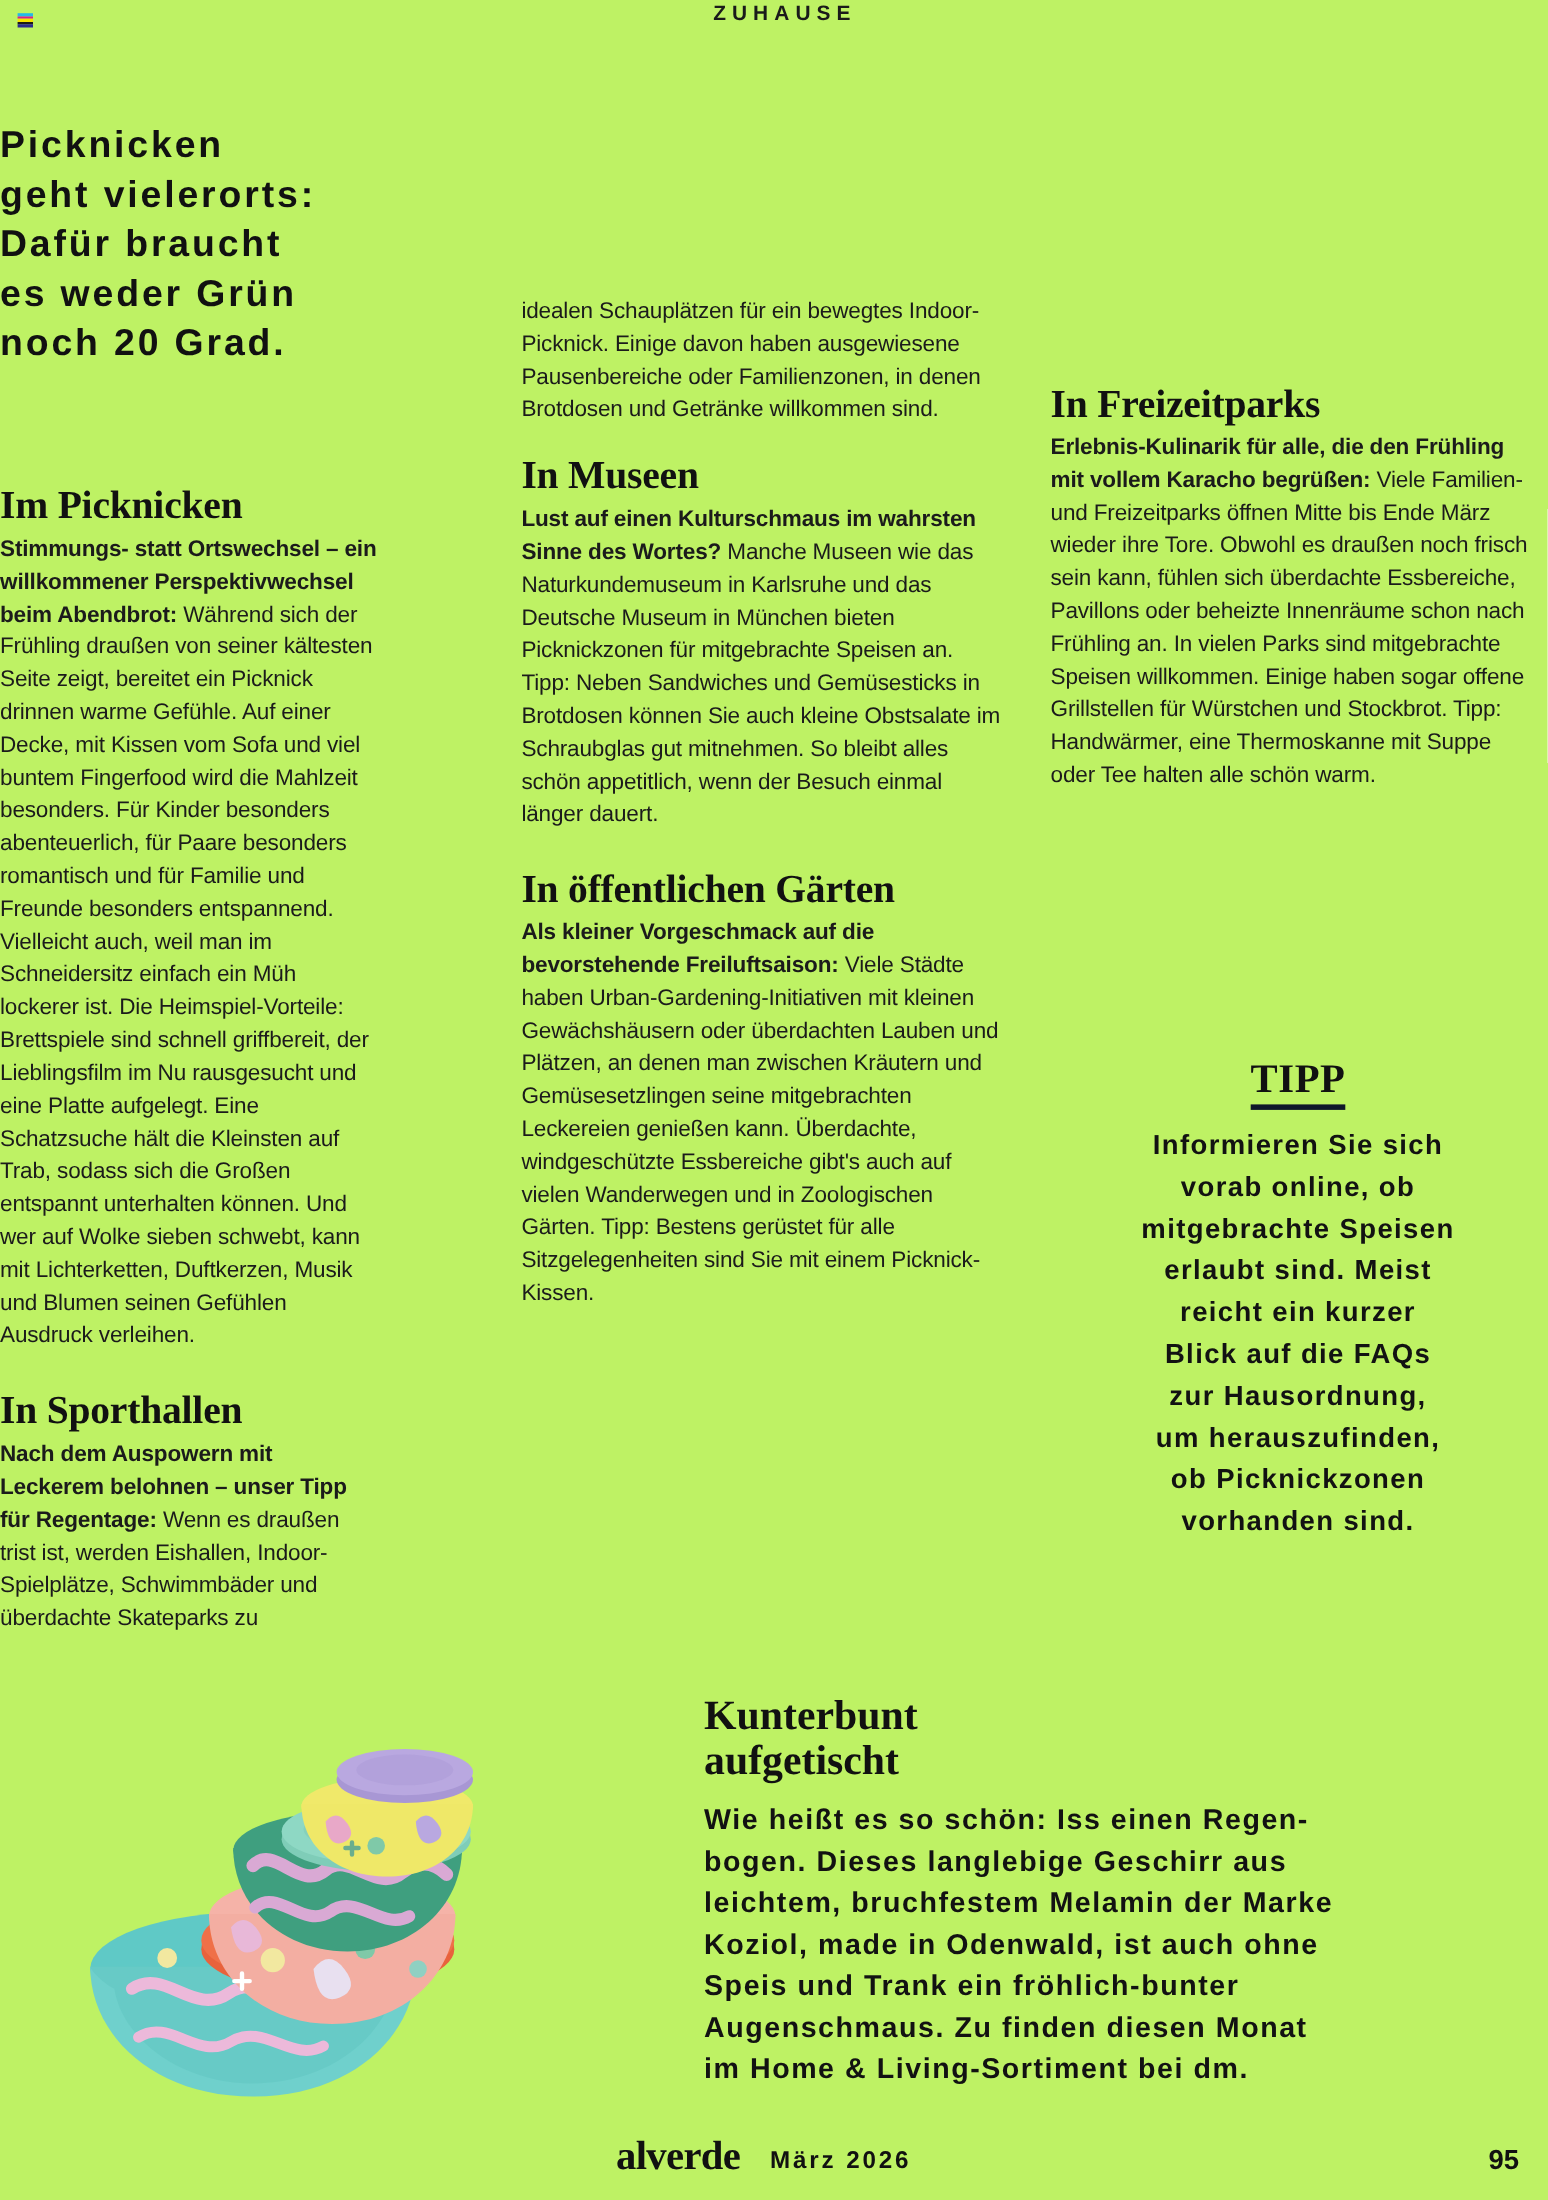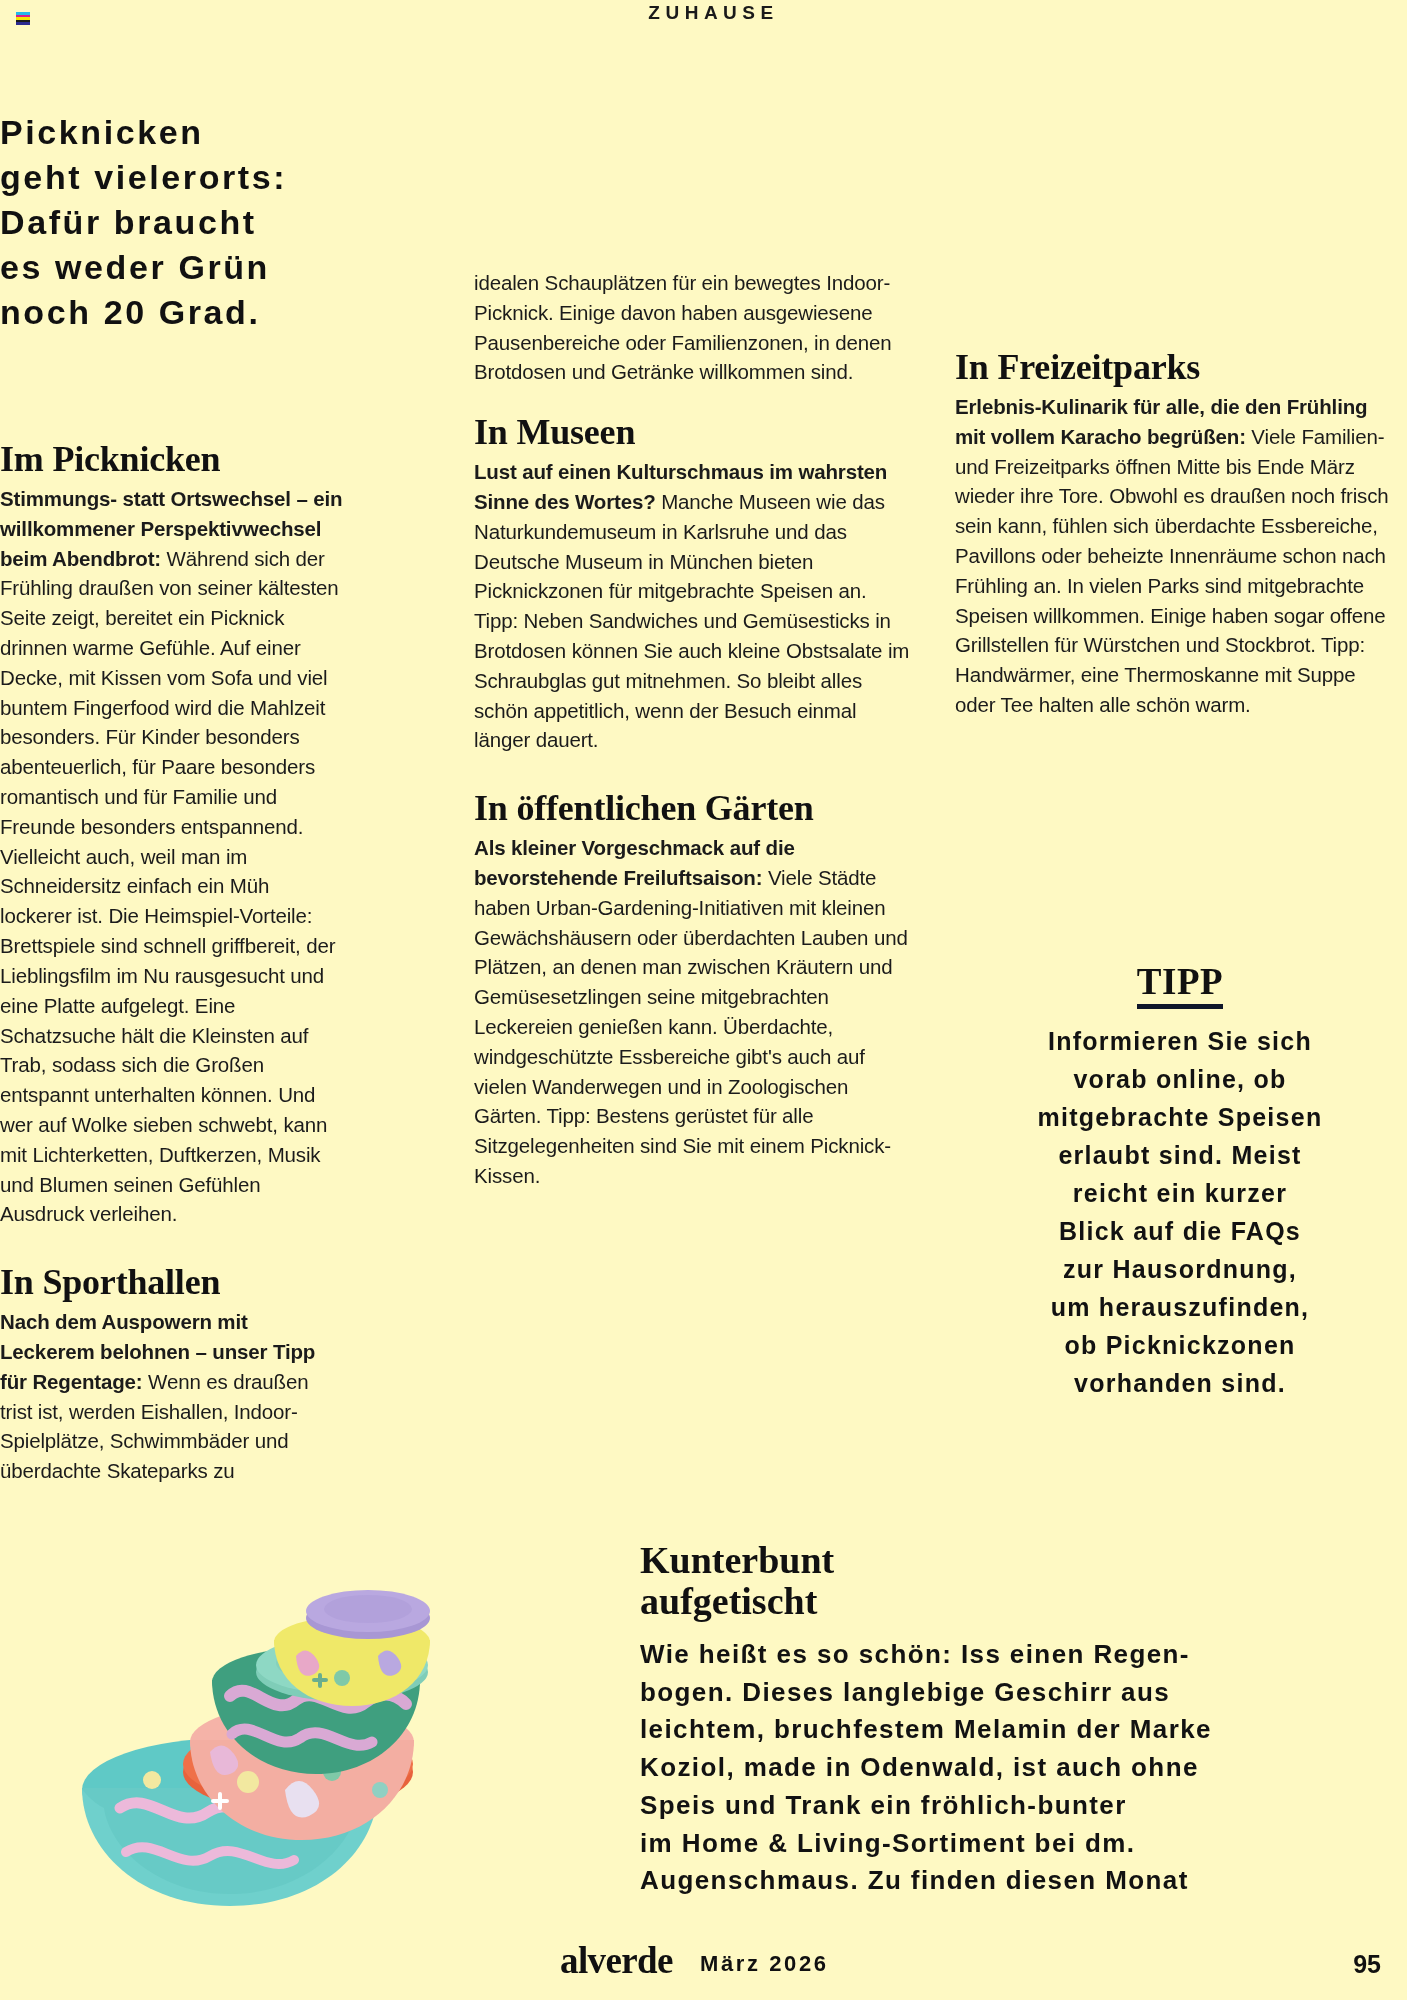--- a/index.html
+++ b/index.html
@@ -4,21 +4,21 @@
 <style>
   html, body {
     margin: 0;
     padding: 0;
     background: #ffffff;
   }
   .page {
     position: relative;
     width: 1407px;
     height: 2000px;
-    background: #fef9c3;
+    background: #bef264;
     font-family: "Liberation Sans", sans-serif;
     color: #1a1a1a;
     overflow: hidden;
   }
 
   
   .cmyk-mark {
     position: absolute;
     left: 16px;
     top: 12px;
@@ -323,22 +323,22 @@
     <h2 class="product-title">
       <span>Kunterbunt</span>
       <span>aufgetischt</span>
     </h2>
     <div class="product-copy">
       <span>Wie heißt es so schön: Iss einen Regen-</span>
       <span>bogen. Dieses langlebige Geschirr aus</span>
       <span>leichtem, bruchfestem Melamin der Marke</span>
       <span>Koziol, made in Odenwald, ist auch ohne</span>
       <span>Speis und Trank ein fröhlich-bunter</span>
+      <span>Augenschmaus. Zu finden diesen Monat</span>
       <span>im Home &amp; Living-Sortiment bei dm.</span>
-      <span>Augenschmaus. Zu finden diesen Monat</span>
     </div>
   </div>
 
   <div class="footer">
     <div class="brand">alverde</div>
     <div class="issue">März 2026</div>
     <div class="folio">95</div>
   </div>
 
 </div>

